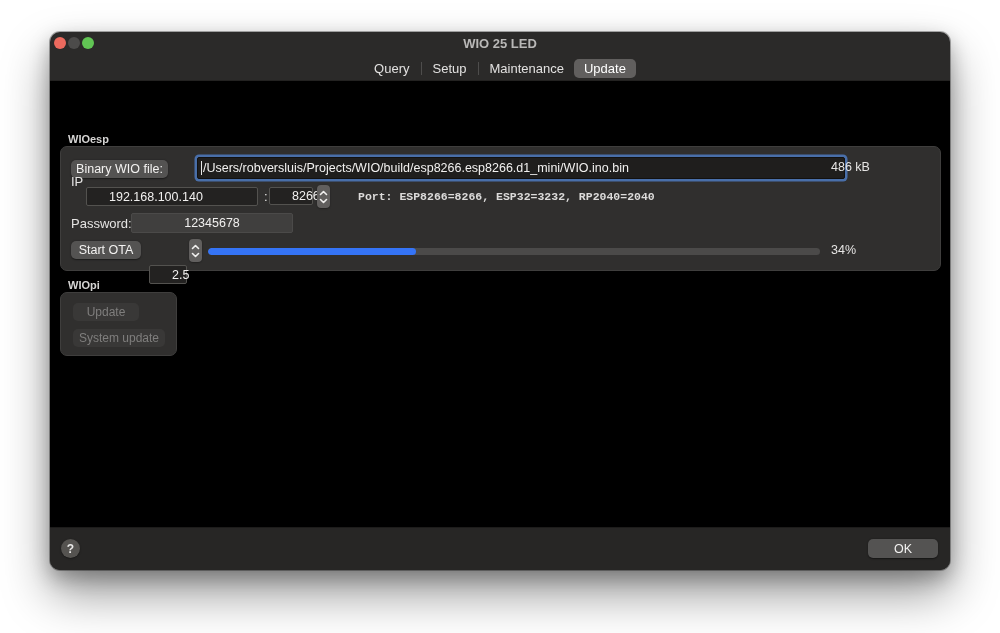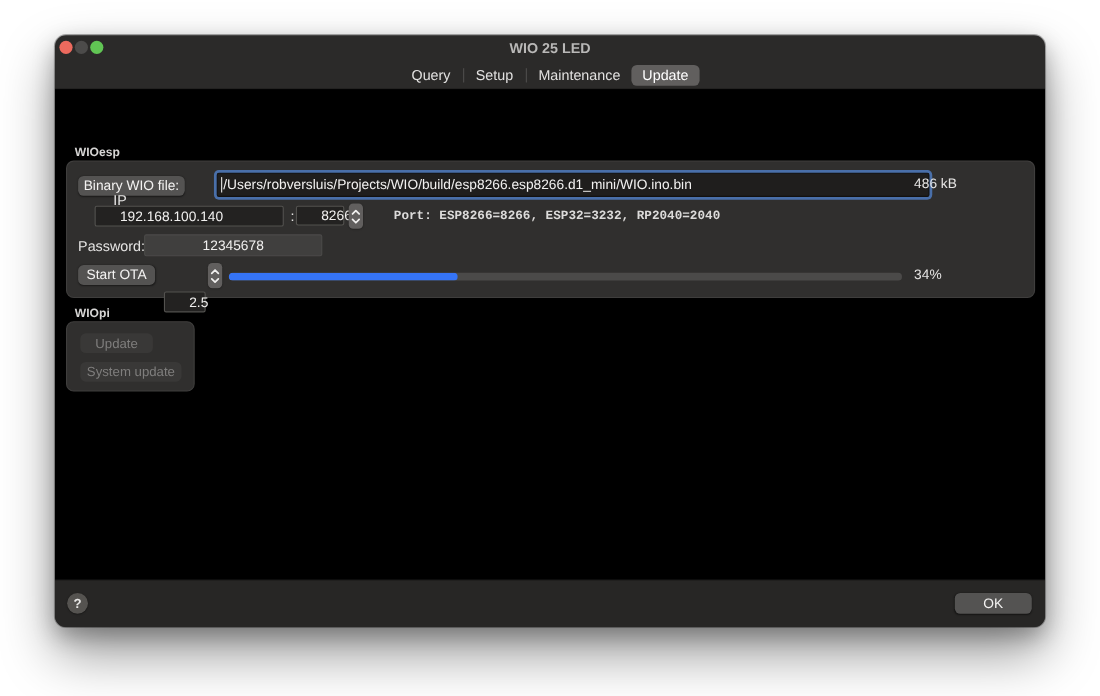--- a/index.html
+++ b/index.html
@@ -59,21 +59,21 @@
   
   .file-btn{left:10px;top:13px;width:97px;height:18px;}
   .file-field{position:absolute;left:112px;top:10px;width:648px;height:22px;background:#1f1e1d;
     border:1px solid #121110;border-radius:2px;display:flex;align-items:center;
     box-shadow:0 0 0 2.5px var(--focus-ring);margin-left:24px;}
   .caret{width:1px;height:14px;background:#e8e8e8;margin-left:3px;flex:0 0 auto;}
   .file-text{font-size:12.5px;color:#f2f1f0;padding-left:1px;white-space:nowrap;overflow:hidden;}
   .size-lbl{left:770px;top:13px;font-size:12.5px;}
 
   
-  .ip-lbl{left:10px;top:27px;margin-left:32px;}
+  .ip-lbl{left:10px;top:27px;}
   .ip-field{left:25px;top:40px;width:172px;height:19px;}
   .colon-lbl{left:203px;top:42px;}
   .port-field{left:208px;top:40px;width:44px;height:18px;}
   .port-stepper{left:256px;top:38px;}
   .port-hint{position:absolute;left:277px;top:43px;
     font-family:"Liberation Mono",monospace;font-weight:700;
     font-size:11.5px;color:#dcdbda;white-space:nowrap;margin-left:20px;}
 
   
   .pw-lbl{left:10px;top:69px;}

